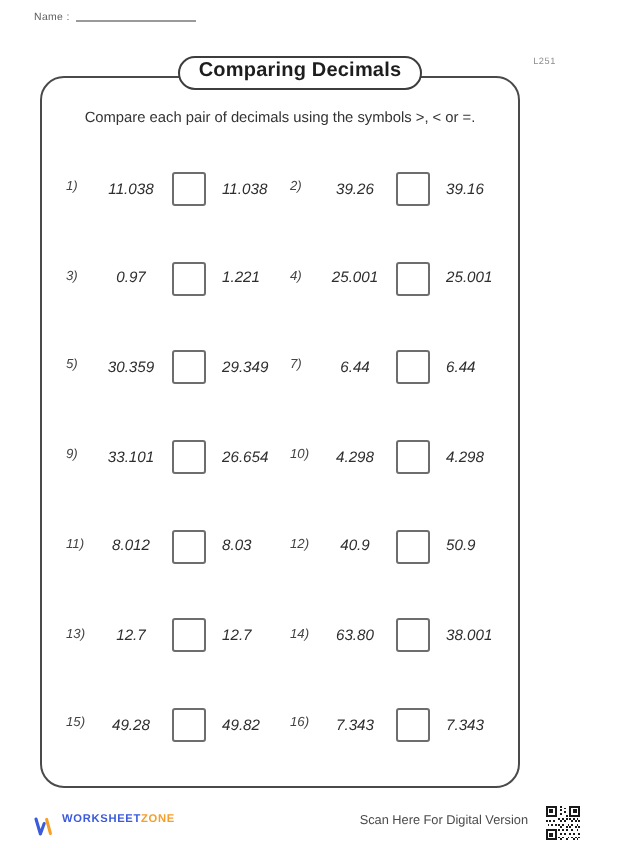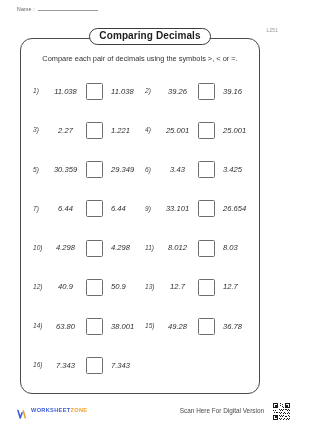--- a/index.html
+++ b/index.html
@@ -222,43 +222,37 @@
         <span class="p-right">11.038</span>
       </div>
       <div class="problem">
         <span class="p-num">2)</span>
         <span class="p-left">39.26</span>
         <span class="p-box"></span>
         <span class="p-right">39.16</span>
       </div>
       <div class="problem">
         <span class="p-num">3)</span>
-        <span class="p-left">2.27</span>
+        <span class="p-left">0.97</span>
         <span class="p-box"></span>
         <span class="p-right">1.221</span>
       </div>
       <div class="problem">
         <span class="p-num">4)</span>
         <span class="p-left">25.001</span>
         <span class="p-box"></span>
         <span class="p-right">25.001</span>
       </div>
       <div class="problem">
         <span class="p-num">5)</span>
         <span class="p-left">30.359</span>
         <span class="p-box"></span>
         <span class="p-right">29.349</span>
       </div>
       <div class="problem">
-        <span class="p-num">6)</span>
-        <span class="p-left">3.43</span>
-        <span class="p-box"></span>
-        <span class="p-right">3.425</span>
-      </div>
-      <div class="problem">
         <span class="p-num">7)</span>
         <span class="p-left">6.44</span>
         <span class="p-box"></span>
         <span class="p-right">6.44</span>
       </div>
       <div class="problem">
         <span class="p-num">9)</span>
         <span class="p-left">33.101</span>
         <span class="p-box"></span>
         <span class="p-right">26.654</span>
@@ -290,21 +284,21 @@
       <div class="problem">
         <span class="p-num">14)</span>
         <span class="p-left">63.80</span>
         <span class="p-box"></span>
         <span class="p-right">38.001</span>
       </div>
       <div class="problem">
         <span class="p-num">15)</span>
         <span class="p-left">49.28</span>
         <span class="p-box"></span>
-        <span class="p-right">36.78</span>
+        <span class="p-right">49.82</span>
       </div>
       <div class="problem">
         <span class="p-num">16)</span>
         <span class="p-left">7.343</span>
         <span class="p-box"></span>
         <span class="p-right">7.343</span>
       </div>
     </div>
 </div>
 

